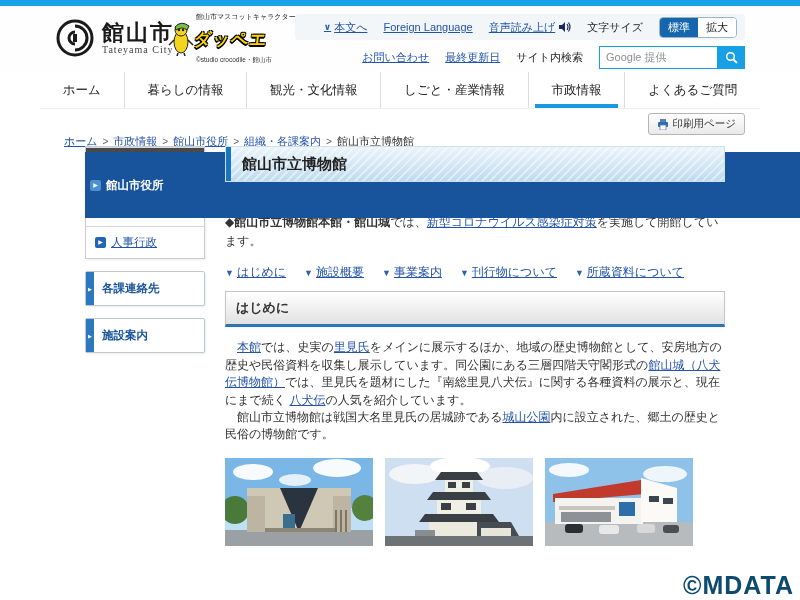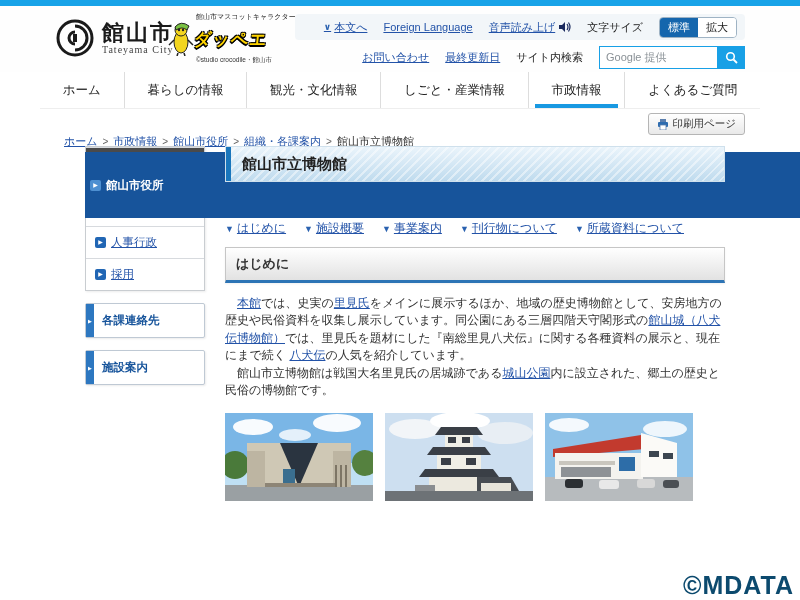--- a/index.html
+++ b/index.html
@@ -216,35 +216,32 @@
             <span class="lbl">組織・各課案内</span>
           </div>
           <div class="side-item link">
             <span class="sq-icon">▶</span>
             <span class="lbl">公共施設のご案内</span>
           </div>
           <div class="side-item link">
             <span class="sq-icon">▶</span>
             <span class="lbl">人事行政</span>
           </div>
-          <div class="side-item link">
-            <span class="sq-icon">▶</span>
-            <span class="lbl">採用</span>
-          </div>
         </div>
       <div>
           <div class="side-box"><span class="tab">▶</span><span>各課連絡先</span></div>
           <div class="side-box"><span class="tab">▶</span><span>施設案内</span></div>
         </div>
     </div>
 
     <div class="main">
       <div class="page-title">館山市立博物館</div>
       <div class="updated">最終更新日：令和7年11月14日</div>
       <div class="notice">
+          <div class="line1"><span style="font-weight: bold;">◆館山市立博物館本館・館山城</span><span>では、</span><span class="tlink">新型コロナウイルス感染症対策</span><span>を実施して開館しています。</span></div>
         </div>
       <div class="anchors">
           <span class="anchor-item">
             <span class="anchor-mark">▼</span>
             <span class="tlink">はじめに</span>
           </span>
           <span class="anchor-item">
             <span class="anchor-mark">▼</span>
             <span class="tlink">施設概要</span>
           </span>

